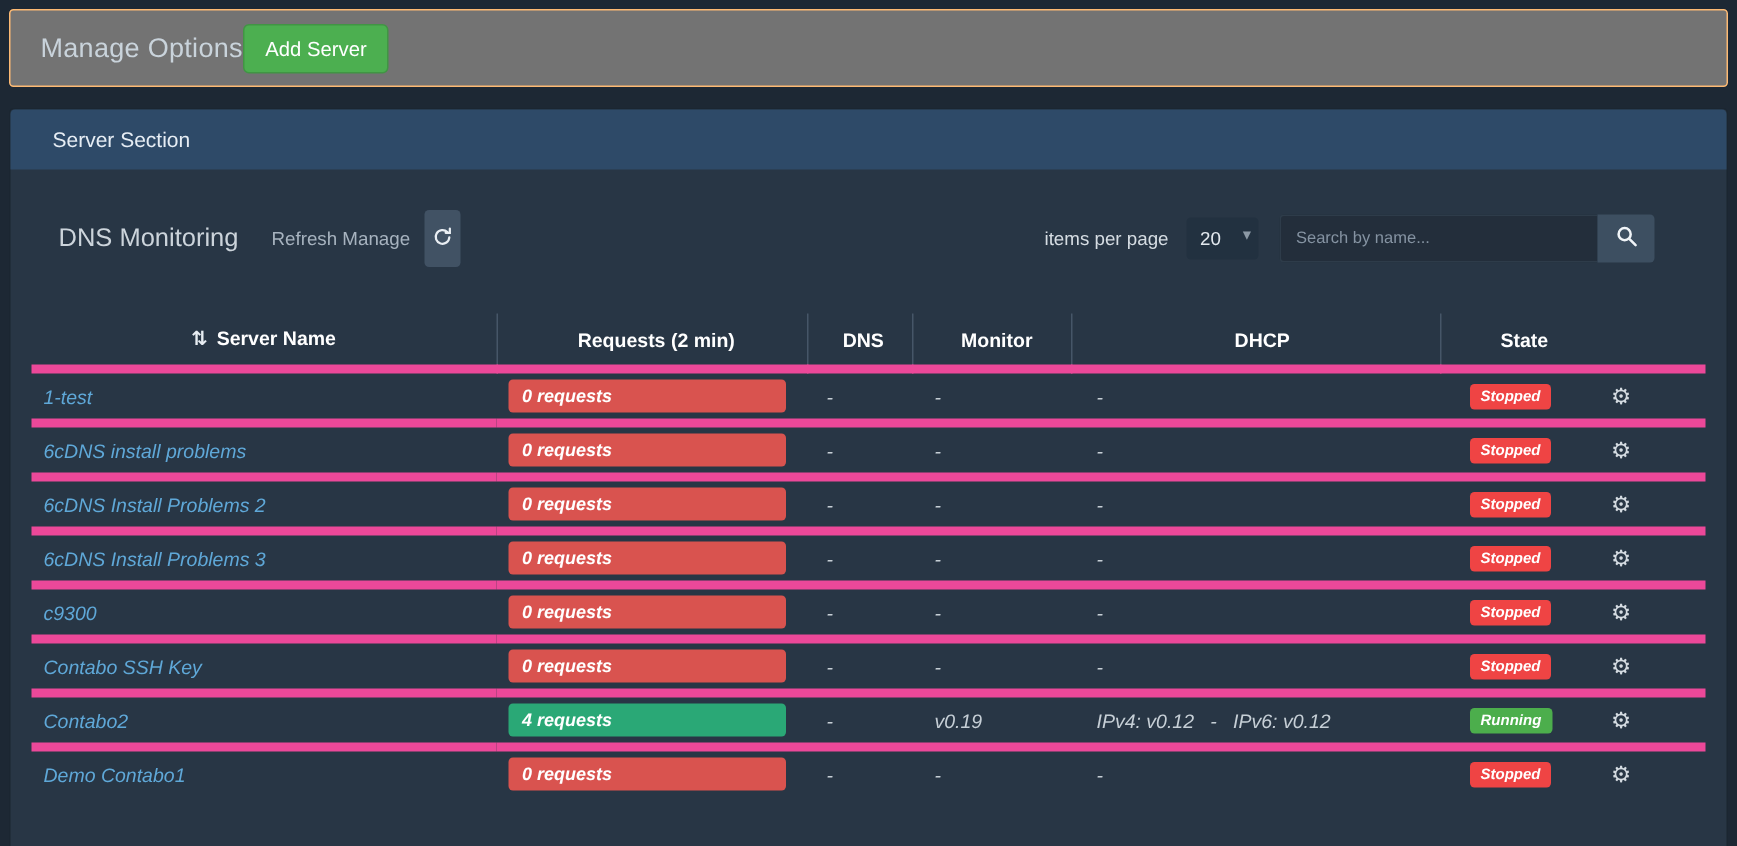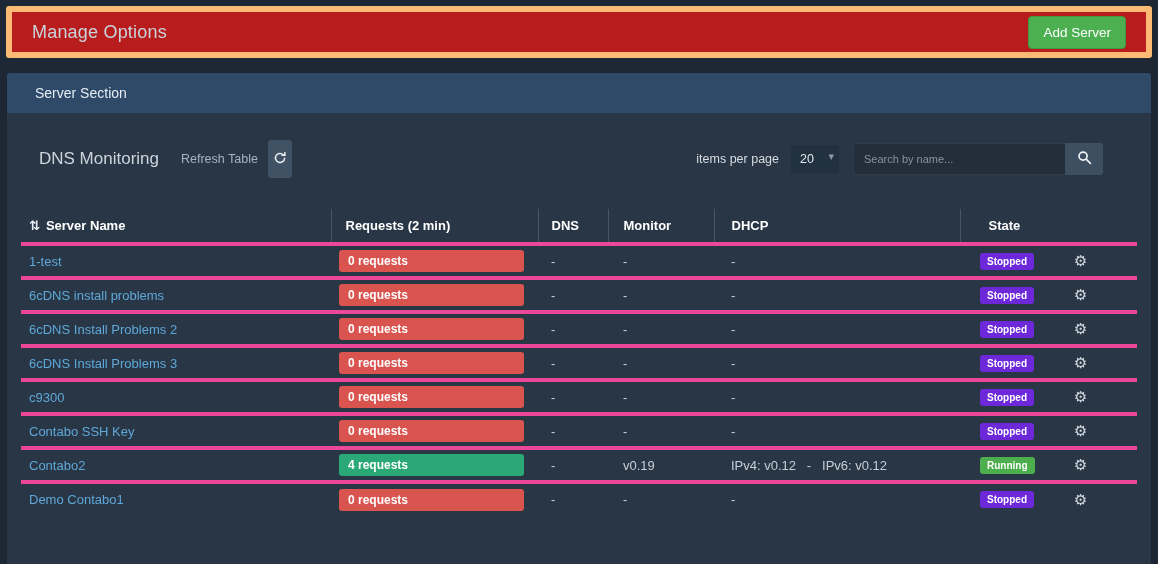--- a/index.html
+++ b/index.html
@@ -7,26 +7,26 @@
     width: 1158px; height: 564px;
     overflow: hidden;
     background: #1d2834;
     font-family: "Liberation Sans", "DejaVu Sans", sans-serif;
   }
 
   
   .topbar {
     margin: 6px 6px 0 6px;
     height: 52px;
-    background: #b91c1c;
-    border: 6px solid #fdba74;
+    background: #737373;
+    border: 1px solid #fdba74;
     border-radius: 3px;
     display: flex;
     align-items: center;
-    justify-content: space-between;
+    justify-content: flex-start;
     padding: 0 20px;
   }
   .page-title { font-size: 18px; font-weight: 400; color: #c9d3db; letter-spacing: .2px; }
   .btn-add {
     background: #4caf50;
     color: #fff;
     border: 1px solid #419544;
     border-radius: 4px;
     font-size: 13.5px;
     padding: 8px 14px;
@@ -107,36 +107,36 @@
     display: flex; align-items: center; justify-content: center;
     cursor: pointer;
   }
 
   
   .table-wrap { margin: 30px 14px 0 14px; }
   table { width: 100%; border-collapse: collapse; table-layout: fixed; }
   col.c1 { width: 310px; } col.c2 { width: 207px; } col.c3 { width: 70px; }
   col.c4 { width: 106px; } col.c5 { width: 246px; } col.c6 { width: 92px; }
   thead th {
-    text-align: left;
+    text-align: center;
     font-size: 13px;
     color: #ffffff;
     font-weight: bold;
     padding: 9px 8px;
     white-space: nowrap;
   }
   thead th.sep { border-left: 1px solid #46566866; border-left-color: #465668; }
   .sort-icon { font-size: 13px; margin-right: 6px; color: #e7edf2; }
   thead th.col-req { padding-left: 14px; }
   thead th.col-dns { padding-left: 13px; }
   thead th.col-mon { padding-left: 15px; }
   thead th.col-dhcp { padding-left: 17px; }
   thead th.col-state { padding-left: 28px; }
 
-  tbody tr { border-top: 4px solid #ec4899; height: 33px; }
+  tbody tr { border-top: 6px solid #ec4899; height: 33px; font-style: italic; }
   tbody td { padding: 4px 8px; font-size: 13px; color: #c6cfd6; vertical-align: middle; white-space: nowrap; overflow: hidden; }
   td.col-dns { padding-left: 13px; }
   td.col-mon { padding-left: 15px; }
   td.col-dhcp { padding-left: 17px; }
   td.col-state { padding-left: 20px; }
   td.col-gear { padding-left: 22px; }
 
   .srv-link { color: #5fa8d8; text-decoration: none; cursor: pointer; font-size: 13px; }
 
   .req-badge {
@@ -152,21 +152,21 @@
   .req-badge.success { background: #2aa876; }
 
   .state-badge {
     display: inline-block;
     padding: 3px 7px;
     border-radius: 3px;
     color: #fff;
     font-size: 10px;
     font-weight: bold;
   }
-  .state-badge.stopped { background: #6d28d9; }
+  .state-badge.stopped { background: #ef4444; }
   .state-badge.running { background: #4cae4c; }
 
   .gear {
     font-family: "DejaVu Sans", sans-serif;
     font-size: 15px;
     color: #d4dbe1;
     cursor: pointer;
   }
 </style>
 </head>
@@ -179,21 +179,21 @@
 
 <div class="panel">
   <div class="panel-header">
     <span>Server Section</span>
   </div>
 
   <div class="panel-body">
 
     <div class="toolbar">
       <div class="section-title">DNS Monitoring</div>
-      <div class="refresh-label">Refresh Table</div>
+      <div class="refresh-label">Refresh Manage</div>
       <button class="btn-refresh">
         <span>
           <svg width="14" height="14" viewBox="0 0 16 16" fill="none" stroke="#e9eef3" stroke-width="1.7" stroke-linecap="round">
             <path d="M13.2 8.2a5.2 5.2 0 1 1-1.5-3.9"></path>
             <path d="M13.6 1.6v3.2h-3.2"></path>
           </svg>
         </span>
       </button>
       <div class="toolbar-spacer"></div>
       <div class="ipp-label">items per page</div>

